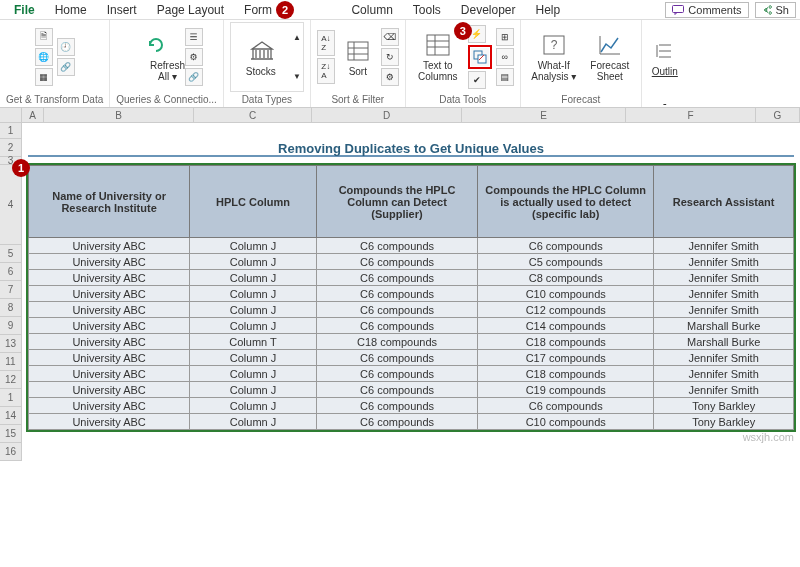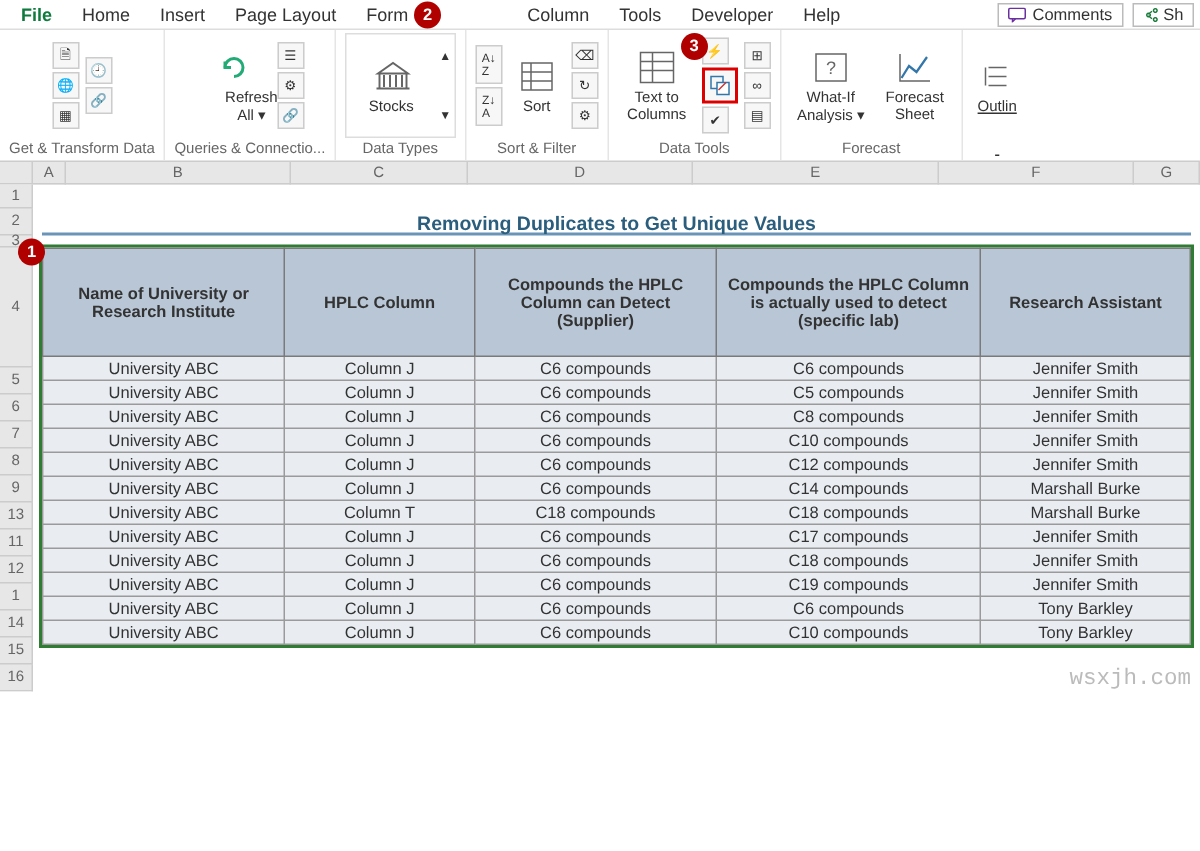--- a/index.html
+++ b/index.html
@@ -404,14 +404,14 @@
               <td>University ABC</td>
               <td>Column J</td>
               <td>C6 compounds</td>
               <td>C10 compounds</td>
               <td>Tony Barkley</td>
             </tr>
           </tbody>
       </table>
     </div>
   </div>
-  <span style="position:absolute; bottom:0; right:6px; font-size:15px; color:#bbb;font-family:Liberation Mono, monospace;">wsxjh.com</span>
+  <span style="position:absolute; bottom:18px; right:6px; font-size:11px; color:#bbb;">wsxjh.com</span>
 </div>
 
 </body></html>

